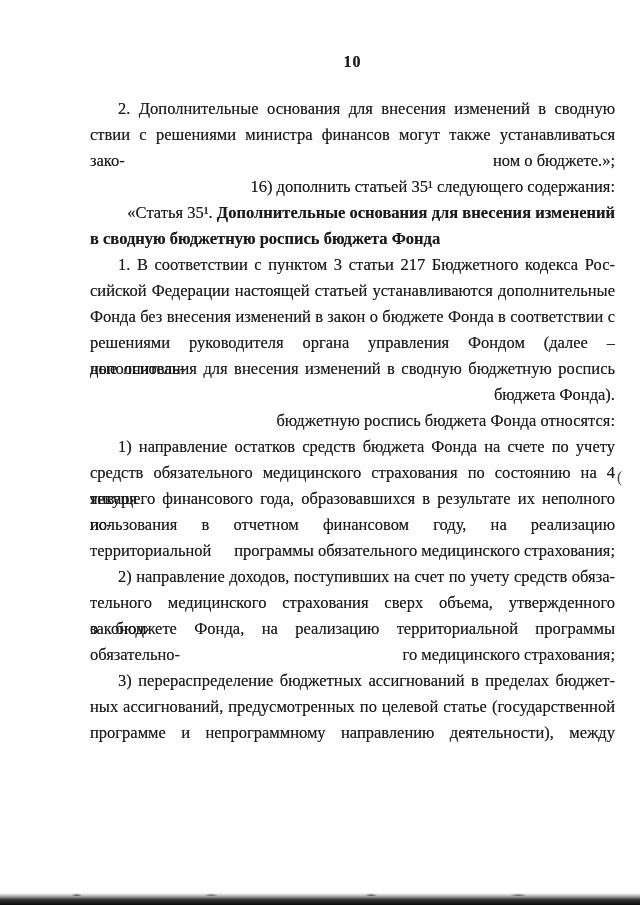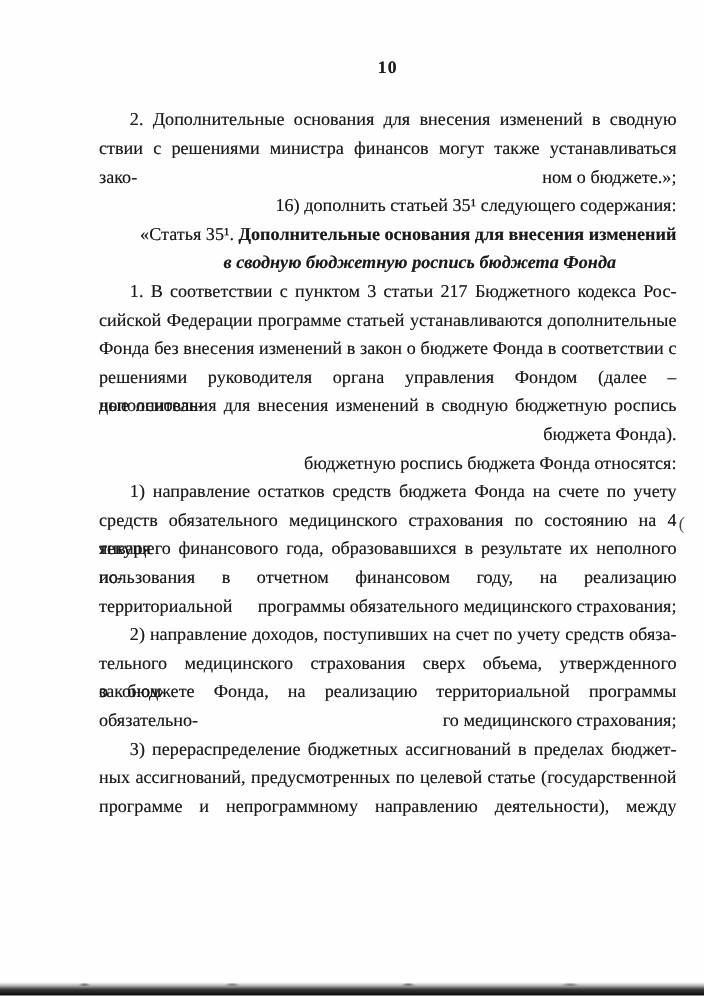--- a/index.html
+++ b/index.html
@@ -45,23 +45,22 @@
     white-space: normal;
     text-shadow: 0 0 0.5px rgba(0,0,0,.55);
   }
   .line.justify {
     text-align: justify;
     text-align-last: justify;
     text-justify: inter-word;
   }
   .line.left  { text-align: right; }
   .line.center {
-    text-align: right;
+    text-align: left;
     padding-right: 55px;
-    font-style: italic;
   }
   .line.indent { text-indent: 28px; }
   .bold, .line.bold { font-weight: bold; }
   .scan-artifact {
     position: absolute;
     left: 617px;
     top: 468px;
     font-size: 16px;
     color: #4a4a4a;
     transform: rotate(3deg);
@@ -97,21 +96,21 @@
   <div class="page-number">10</div>
 
   <div class="text-block">
       <div class="line justify indent">2. Дополнительные основания для внесения изменений в сводную</div>
       <div class="line justify">ствии с решениями министра финансов могут также устанавливаться зако-</div>
       <div class="line left">ном о бюджете.»;</div>
       <div class="line left indent">16) дополнить статьей 35¹ следующего содержания:</div>
       <div class="line left indent"><span>«Статья 35¹. </span><span class="bold">Дополнительные основания для внесения изменений</span></div>
       <div class="line center bold">в сводную бюджетную роспись бюджета Фонда</div>
       <div class="line justify indent">1. В соответствии с пунктом 3 статьи 217 Бюджетного кодекса Рос-</div>
-      <div class="line justify">сийской Федерации программе статьей устанавливаются дополнительные</div>
+      <div class="line justify">сийской Федерации настоящей статьей устанавливаются дополнительные</div>
       <div class="line justify">Фонда без внесения изменений в закон о бюджете Фонда в соответствии с</div>
       <div class="line justify">решениями руководителя органа управления Фондом (далее – дополнитель-</div>
       <div class="line justify">ные основания для внесения изменений в сводную бюджетную роспись</div>
       <div class="line left">бюджета Фонда).</div>
       <div class="line left">бюджетную роспись бюджета Фонда относятся:</div>
       <div class="line justify indent">1) направление остатков средств бюджета Фонда на счете по учету</div>
       <div class="line justify">средств обязательного медицинского страхования по состоянию на 4 января</div>
       <div class="line justify">текущего финансового года, образовавшихся в результате их неполного ис-</div>
       <div class="line justify">пользования в отчетном финансовом году, на реализацию территориальной</div>
       <div class="line left">программы обязательного медицинского страхования;</div>

